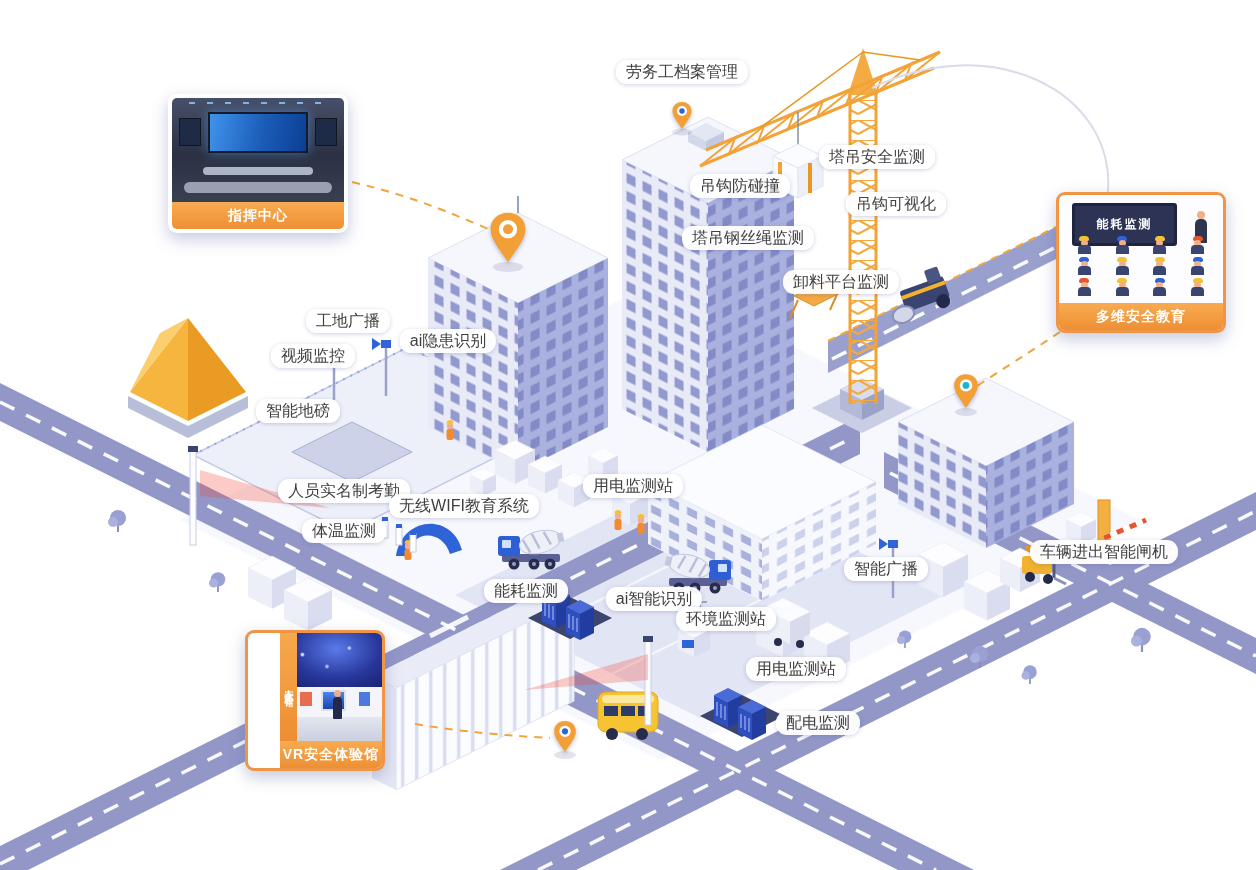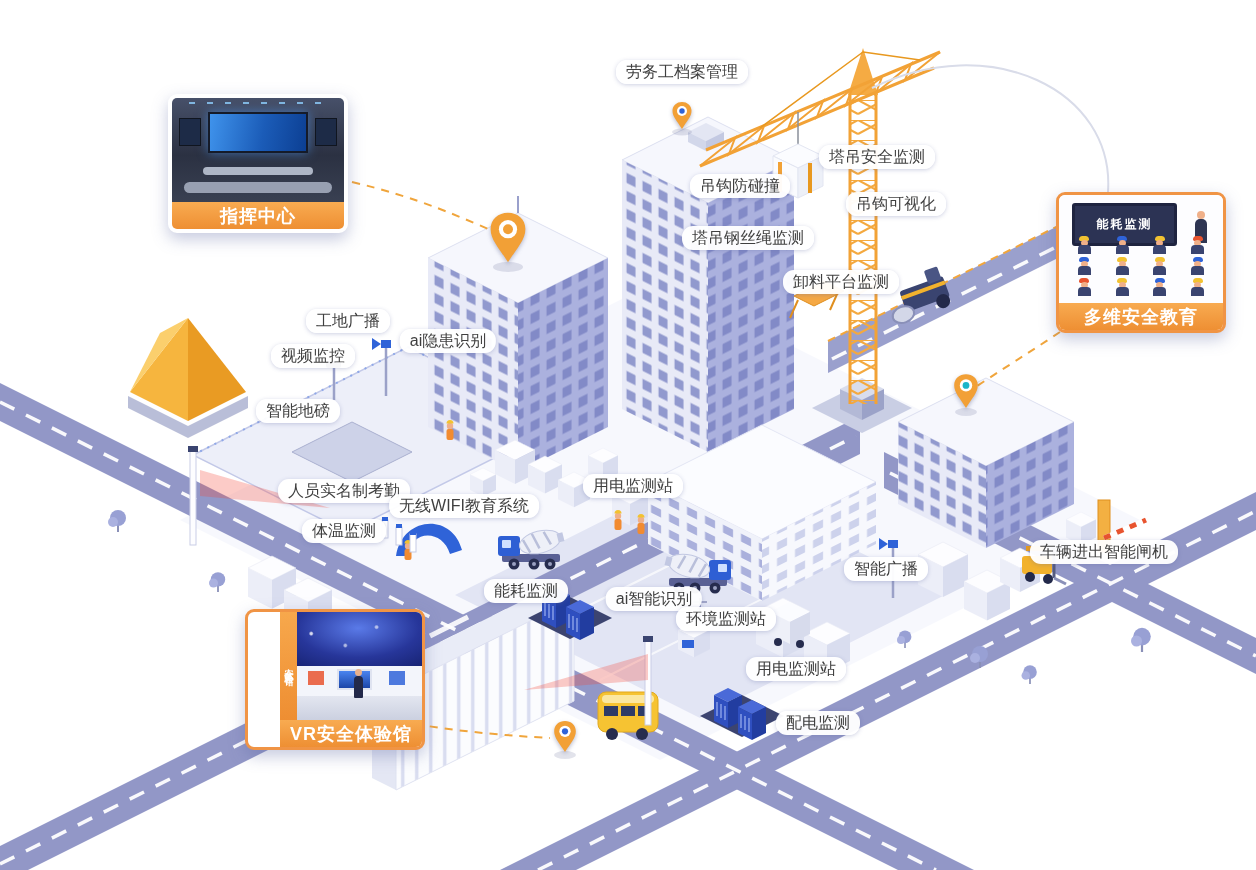--- a/index.html
+++ b/index.html
@@ -16,25 +16,25 @@
   
   #pins { position:absolute; inset:0; z-index:25; pointer-events:none; }
   .pin { position:absolute; transform:translate(-50%,-100%); }
   .pin svg { display:block; width:100%; height:100%; filter:drop-shadow(0 2px 2px rgba(60,70,120,.35)); }
 
   
   .card { position:absolute; z-index:40; display:flex; flex-direction:column; border-radius:9px;
           overflow:hidden; box-shadow:0 6px 16px rgba(90,100,160,.35); background:#fff; }
   .card-photo { flex:1; position:relative; overflow:hidden; }
   .card-banner { height:27px; flex:0 0 27px; background:linear-gradient(180deg,#F8AB51,#EE8F33);
-                 color:#fff; font-size:18px; font-weight:bold; letter-spacing:1px;
+                 color:#fff; font-size:14px; font-weight:bold; letter-spacing:1px;
                  display:flex; align-items:center; justify-content:center; }
   #card-command { left:168px; top:94px; width:180px; height:139px; border:4px solid #fff; }
   #card-education { left:1056px; top:192px; width:170px; height:141px; border:3px solid #F09445; }
-  #card-vr { left:245px; top:609px; width:180px; height:141px; border:3px solid #F09445;padding-left:32px; }
+  #card-vr { left:245px; top:630px; width:140px; height:141px; border:3px solid #F09445;padding-left:32px; }
 
   
   .command-photo { background:linear-gradient(180deg,#475069 0%,#2b3142 55%,#394052 100%); }
   .cc-lights { position:absolute; top:4%; left:10%; right:10%; height:2px; opacity:.8;
                background:repeating-linear-gradient(90deg,#8fd0ff 0 6px,transparent 6px 18px); }
   .cc-screen { position:absolute; left:21%; top:13%; width:58%; height:40%;
                background:linear-gradient(100deg,#3f93ec 0%,#1b5cb8 55%,#0c3f93 100%);
                border:2px solid #151b29; box-shadow:0 0 10px rgba(80,160,255,.55); }
   .cc-screen-l { position:absolute; left:4%; top:19%; width:13%; height:27%; background:#1d2b47; border:1px solid #10151f; }
   .cc-screen-r { position:absolute; right:4%; top:19%; width:13%; height:27%; background:#1d2b47; border:1px solid #10151f; }

